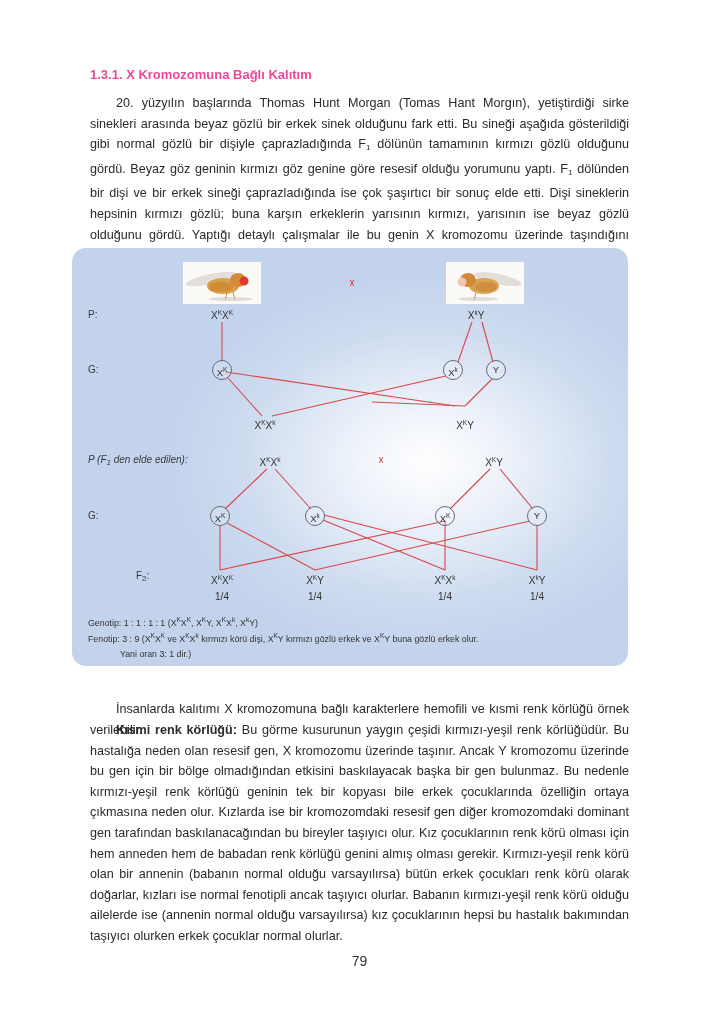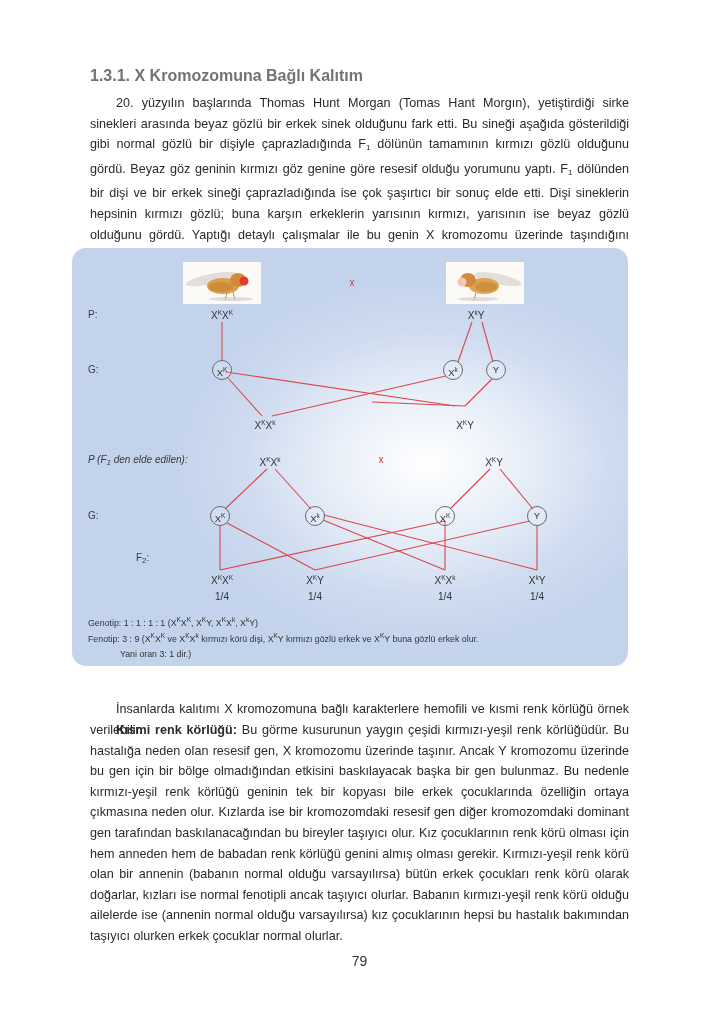--- a/index.html
+++ b/index.html
@@ -1,18 +1,18 @@
 <!DOCTYPE html>
 <html><head>
 <meta charset="utf-8">
 <style>
   html, body { margin: 0; padding: 0; background: #ffffff; }
   body { width: 719px; height: 1024px; position: relative; overflow: hidden;
          font-family: "Liberation Sans", sans-serif; color: #2a2a2a; }
-  .heading { position: absolute; left: 90px; top: 67px; font-size: 16px; font-weight: bold; color: #737373; }
+  .heading { position: absolute; left: 90px; top: 67px; font-size: 13px; font-weight: bold; color: #ec4899; }
   .para { position: absolute; left: 90px; width: 539px; font-size: 12.6px; line-height: 20.6px; text-align: justify; }
   .p1 { top: 93px; text-indent: 26px; }
   .p2 { top: 679px; text-indent: 26px; margin-top: 20px; }
   .p3 { top: 720px; text-indent: 26px; }
   .bold { font-weight: bold; margin-top: 24px; }
   sub.s { font-size: 8px; vertical-align: -2px; }
   .panel { position: absolute; left: 72px; top: 248px; width: 556px; height: 418px; border-radius: 14px;
            background: radial-gradient(ellipse 260px 190px at 355px 215px, #ffffff 0%, #eaf0f9 35%, #cfdcf0 70%, #c3d3ec 100%); overflow: hidden; }
   .panel svg { position: absolute; left: 0; top: 0; }
   .lbl { position: absolute; font-size: 10px; color: #3a3a3a; white-space: nowrap; }
@@ -98,21 +98,21 @@
   <div class="cross" style="left:309px; top:206px;">x</div>
   <div class="gt" style="left:198px; top:208px;"><span>X</span><sup>K</sup><span>X</span><sup>k</sup></div>
   <div class="gt" style="left:422px; top:208px;"><span>X</span><sup>K</sup><span>Y</span></div>
 
   <div class="lbl" style="left:16px; top:262px;">G:</div>
   <div class="circ" style="left:148px; top:268px;"><span>X</span><sup>K</sup></div>
   <div class="circ" style="left:243px; top:268px;"><span>X</span><sup>k</sup></div>
   <div class="circ" style="left:373px; top:268px;"><span>X</span><sup>K</sup></div>
   <div class="circ" style="left:465px; top:268px;"><span>Y</span></div>
 
-  <div class="lbl" style="left:16px; top:304px;padding-left:48px;"><span>F</span><sub class="s">2</sub><span>:</span></div>
+  <div class="lbl" style="left:16px; top:322px;padding-left:48px;"><span>F</span><sub class="s">2</sub><span>:</span></div>
 
   <div class="gt" style="left:150px; top:326px;"><span>X</span><sup>K</sup><span>X</span><sup>K</sup></div>
   <div class="gt" style="left:243px; top:326px;"><span>X</span><sup>K</sup><span>Y</span></div>
   <div class="gt" style="left:373px; top:326px;"><span>X</span><sup>K</sup><span>X</span><sup>k</sup></div>
   <div class="gt" style="left:465px; top:326px;"><span>X</span><sup>k</sup><span>Y</span></div>
 
   <div class="gt" style="left:150px; top:343px;">1/4</div>
   <div class="gt" style="left:243px; top:343px;">1/4</div>
   <div class="gt" style="left:373px; top:343px;">1/4</div>
   <div class="gt" style="left:465px; top:343px;">1/4</div>

